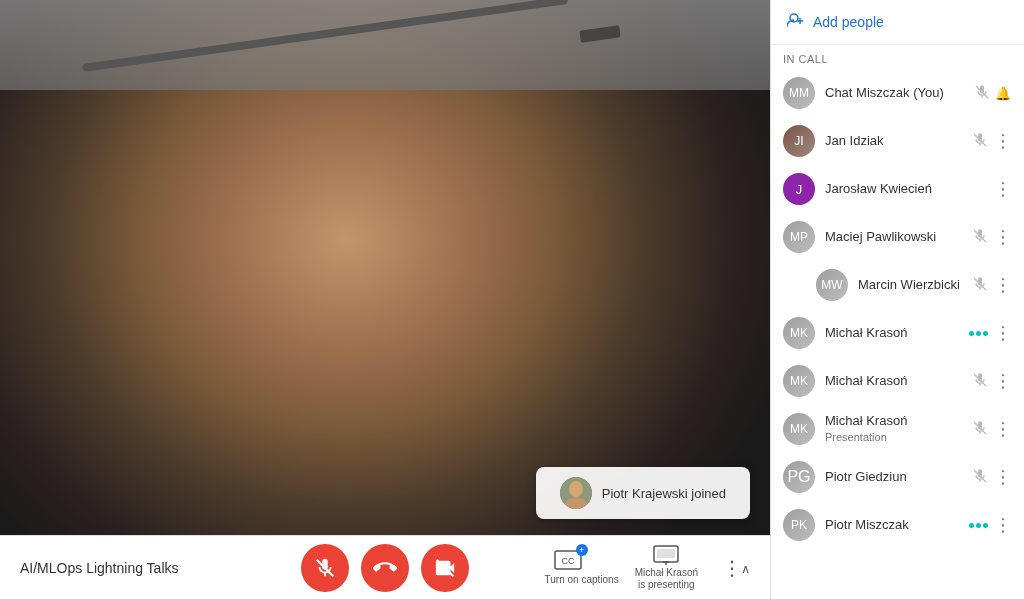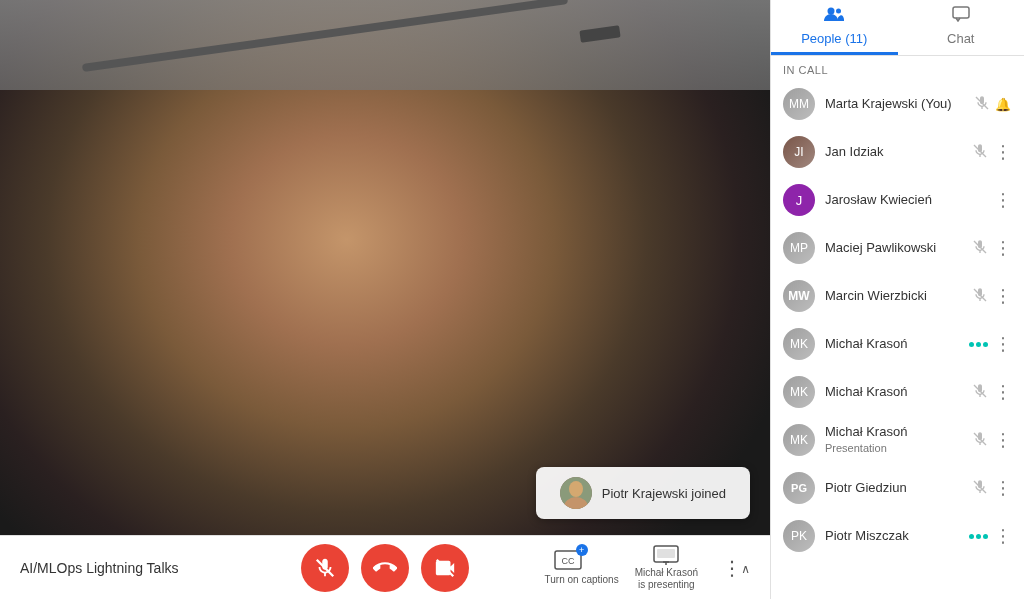--- a/index.html
+++ b/index.html
@@ -439,50 +439,41 @@
 is presenting</span>
       </div>
 
       <button class="more-btn-ctrl">⋮</button>
     </div>
   </div>
 </div>
 
 <div class="right-panel">
 
-  <div class="panel-tabs">
-    <button class="panel-tab active">
-      <span class="tab-icon">
-        <svg width="20" height="16" viewBox="0 0 20 16" fill="none">
-          <circle cx="7" cy="5" r="3.5" fill="#1a73e8"></circle>
-          <path d="M0 15c0-3.87 3.13-7 7-7s7 3.13 7 7H0z" fill="#1a73e8"></path>
-          <circle cx="14.5" cy="5" r="2.5" fill="#1a73e8"></circle>
-          <path d="M13 15c0-2.5 1.5-4.7 3.7-5.7C17.9 8.5 20 10.7 20 13.5V15h-7z" fill="#1a73e8"></path>
+
+  <div class="add-people-row">
+    <button class="add-people-btn">
+      <span style="font-size:16px;color:#1a73e8;">
+        <svg width="18" height="16" viewBox="0 0 18 16" fill="none">
+          <circle cx="7" cy="6" r="4" stroke="#1a73e8" stroke-width="1.5" fill="none"></circle>
+          <path d="M0 15c0-3.87 3.13-7 7-7" stroke="#1a73e8" stroke-width="1.5" fill="none"></path>
+          <line x1="13" y1="6" x2="13" y2="12" stroke="#1a73e8" stroke-width="1.5"></line>
+          <line x1="10" y1="9" x2="16" y2="9" stroke="#1a73e8" stroke-width="1.5"></line>
         </svg>
       </span>
-      <span class="tab-label" style="color:#1a73e8;font-size:13px;font-weight:500;">People (11)</span>
-    </button>
-    <button class="panel-tab">
-      <span class="tab-icon">
-        <svg width="18" height="16" viewBox="0 0 18 16" fill="none">
-          <rect x="1" y="1" width="16" height="11" rx="2" stroke="#777" stroke-width="1.5" fill="none"></rect>
-          <path d="M4 12l2 3 2-3" stroke="#777" stroke-width="1.5" fill="none"></path>
-        </svg>
-      </span>
-      <span class="tab-label" style="color:#777;font-size:13px;font-weight:500;">Chat</span>
+      <span>Add people</span>
     </button>
   </div>
-
 
   <div class="in-call-label">IN CALL</div>
 
   <div class="participants-list" id="participants-list">
   <div class="participant-item">
         <div style="width:32px;height:32px;border-radius:50%;background:linear-gradient(135deg,#9e9e9e,#bdbdbd);flex-shrink:0;display:flex;align-items:center;justify-content:center;color:#fff;font-size:12px;font-weight:500;">MM</div>
-        <div class="p-name">Marta Krajewski (You)</div>
+        <div class="p-name">Chat Miszczak (You)</div>
         <div class="p-icons">
           <span class="p-icon-muted">
       <svg width="16" height="16" viewBox="0 0 24 24" fill="none">
         <path d="M12 14c1.66 0 3-1.34 3-3V5c0-1.66-1.34-3-3-3S9 3.34 9 5v6c0 1.66 1.34 3 3 3z" fill="#bbb"></path>
         <path d="M17 11c0 2.76-2.24 5-5 5s-5-2.24-5-5H5c0 3.53 2.61 6.43 6 6.92V21h2v-3.08c3.39-.49 6-3.39 6-6.92h-2z" fill="#bbb"></path>
         <line x1="3" y1="3" x2="21" y2="21" stroke="#bbb" stroke-width="2"></line>
       </svg>
     </span>
           <span class="p-icon" style="color:#777;font-size:13px;">🔔</span>
         </div>
@@ -516,21 +507,21 @@
       <svg width="16" height="16" viewBox="0 0 24 24" fill="none">
         <path d="M12 14c1.66 0 3-1.34 3-3V5c0-1.66-1.34-3-3-3S9 3.34 9 5v6c0 1.66 1.34 3 3 3z" fill="#bbb"></path>
         <path d="M17 11c0 2.76-2.24 5-5 5s-5-2.24-5-5H5c0 3.53 2.61 6.43 6 6.92V21h2v-3.08c3.39-.49 6-3.39 6-6.92h-2z" fill="#bbb"></path>
         <line x1="3" y1="3" x2="21" y2="21" stroke="#bbb" stroke-width="2"></line>
       </svg>
     </span>
           <span class="more-vert">⋮</span>
         </div>
       </div>
       <div class="participant-item">
-        <div style="width:32px;height:32px;border-radius:50%;background:linear-gradient(135deg,#9e9e9e,#bdbdbd);flex-shrink:0;display:flex;align-items:center;justify-content:center;color:#fff;font-size:12px;font-weight:700;">MW</div>
+        <div style="width:32px;height:32px;border-radius:50%;background:linear-gradient(135deg,#9e9e9e,#bdbdbd);flex-shrink:0;display:flex;align-items:center;justify-content:center;color:#fff;font-size:12px;font-weight:400;margin-left:33px;">MW</div>
         <div class="p-name">Marcin Wierzbicki</div>
         <div class="p-icons">
           <span class="p-icon-muted">
       <svg width="16" height="16" viewBox="0 0 24 24" fill="none">
         <path d="M12 14c1.66 0 3-1.34 3-3V5c0-1.66-1.34-3-3-3S9 3.34 9 5v6c0 1.66 1.34 3 3 3z" fill="#bbb"></path>
         <path d="M17 11c0 2.76-2.24 5-5 5s-5-2.24-5-5H5c0 3.53 2.61 6.43 6 6.92V21h2v-3.08c3.39-.49 6-3.39 6-6.92h-2z" fill="#bbb"></path>
         <line x1="3" y1="3" x2="21" y2="21" stroke="#bbb" stroke-width="2"></line>
       </svg>
     </span>
           <span class="more-vert">⋮</span>
@@ -570,21 +561,21 @@
       <svg width="16" height="16" viewBox="0 0 24 24" fill="none">
         <path d="M12 14c1.66 0 3-1.34 3-3V5c0-1.66-1.34-3-3-3S9 3.34 9 5v6c0 1.66 1.34 3 3 3z" fill="#bbb"></path>
         <path d="M17 11c0 2.76-2.24 5-5 5s-5-2.24-5-5H5c0 3.53 2.61 6.43 6 6.92V21h2v-3.08c3.39-.49 6-3.39 6-6.92h-2z" fill="#bbb"></path>
         <line x1="3" y1="3" x2="21" y2="21" stroke="#bbb" stroke-width="2"></line>
       </svg>
     </span>
           <span class="more-vert">⋮</span>
         </div>
       </div>
       <div class="participant-item">
-        <div style="width:32px;height:32px;border-radius:50%;background:linear-gradient(135deg,#9e9e9e,#bdbdbd);flex-shrink:0;display:flex;align-items:center;justify-content:center;color:#fff;font-size:11px;font-weight:700;">PG</div>
+        <div style="width:32px;height:32px;border-radius:50%;background:linear-gradient(135deg,#9e9e9e,#bdbdbd);flex-shrink:0;display:flex;align-items:center;justify-content:center;color:#fff;font-size:16px;font-weight:400;">PG</div>
         <div class="p-name">Piotr Giedziun</div>
         <div class="p-icons">
           <span class="p-icon-muted">
       <svg width="16" height="16" viewBox="0 0 24 24" fill="none">
         <path d="M12 14c1.66 0 3-1.34 3-3V5c0-1.66-1.34-3-3-3S9 3.34 9 5v6c0 1.66 1.34 3 3 3z" fill="#bbb"></path>
         <path d="M17 11c0 2.76-2.24 5-5 5s-5-2.24-5-5H5c0 3.53 2.61 6.43 6 6.92V21h2v-3.08c3.39-.49 6-3.39 6-6.92h-2z" fill="#bbb"></path>
         <line x1="3" y1="3" x2="21" y2="21" stroke="#bbb" stroke-width="2"></line>
       </svg>
     </span>
           <span class="more-vert">⋮</span>

